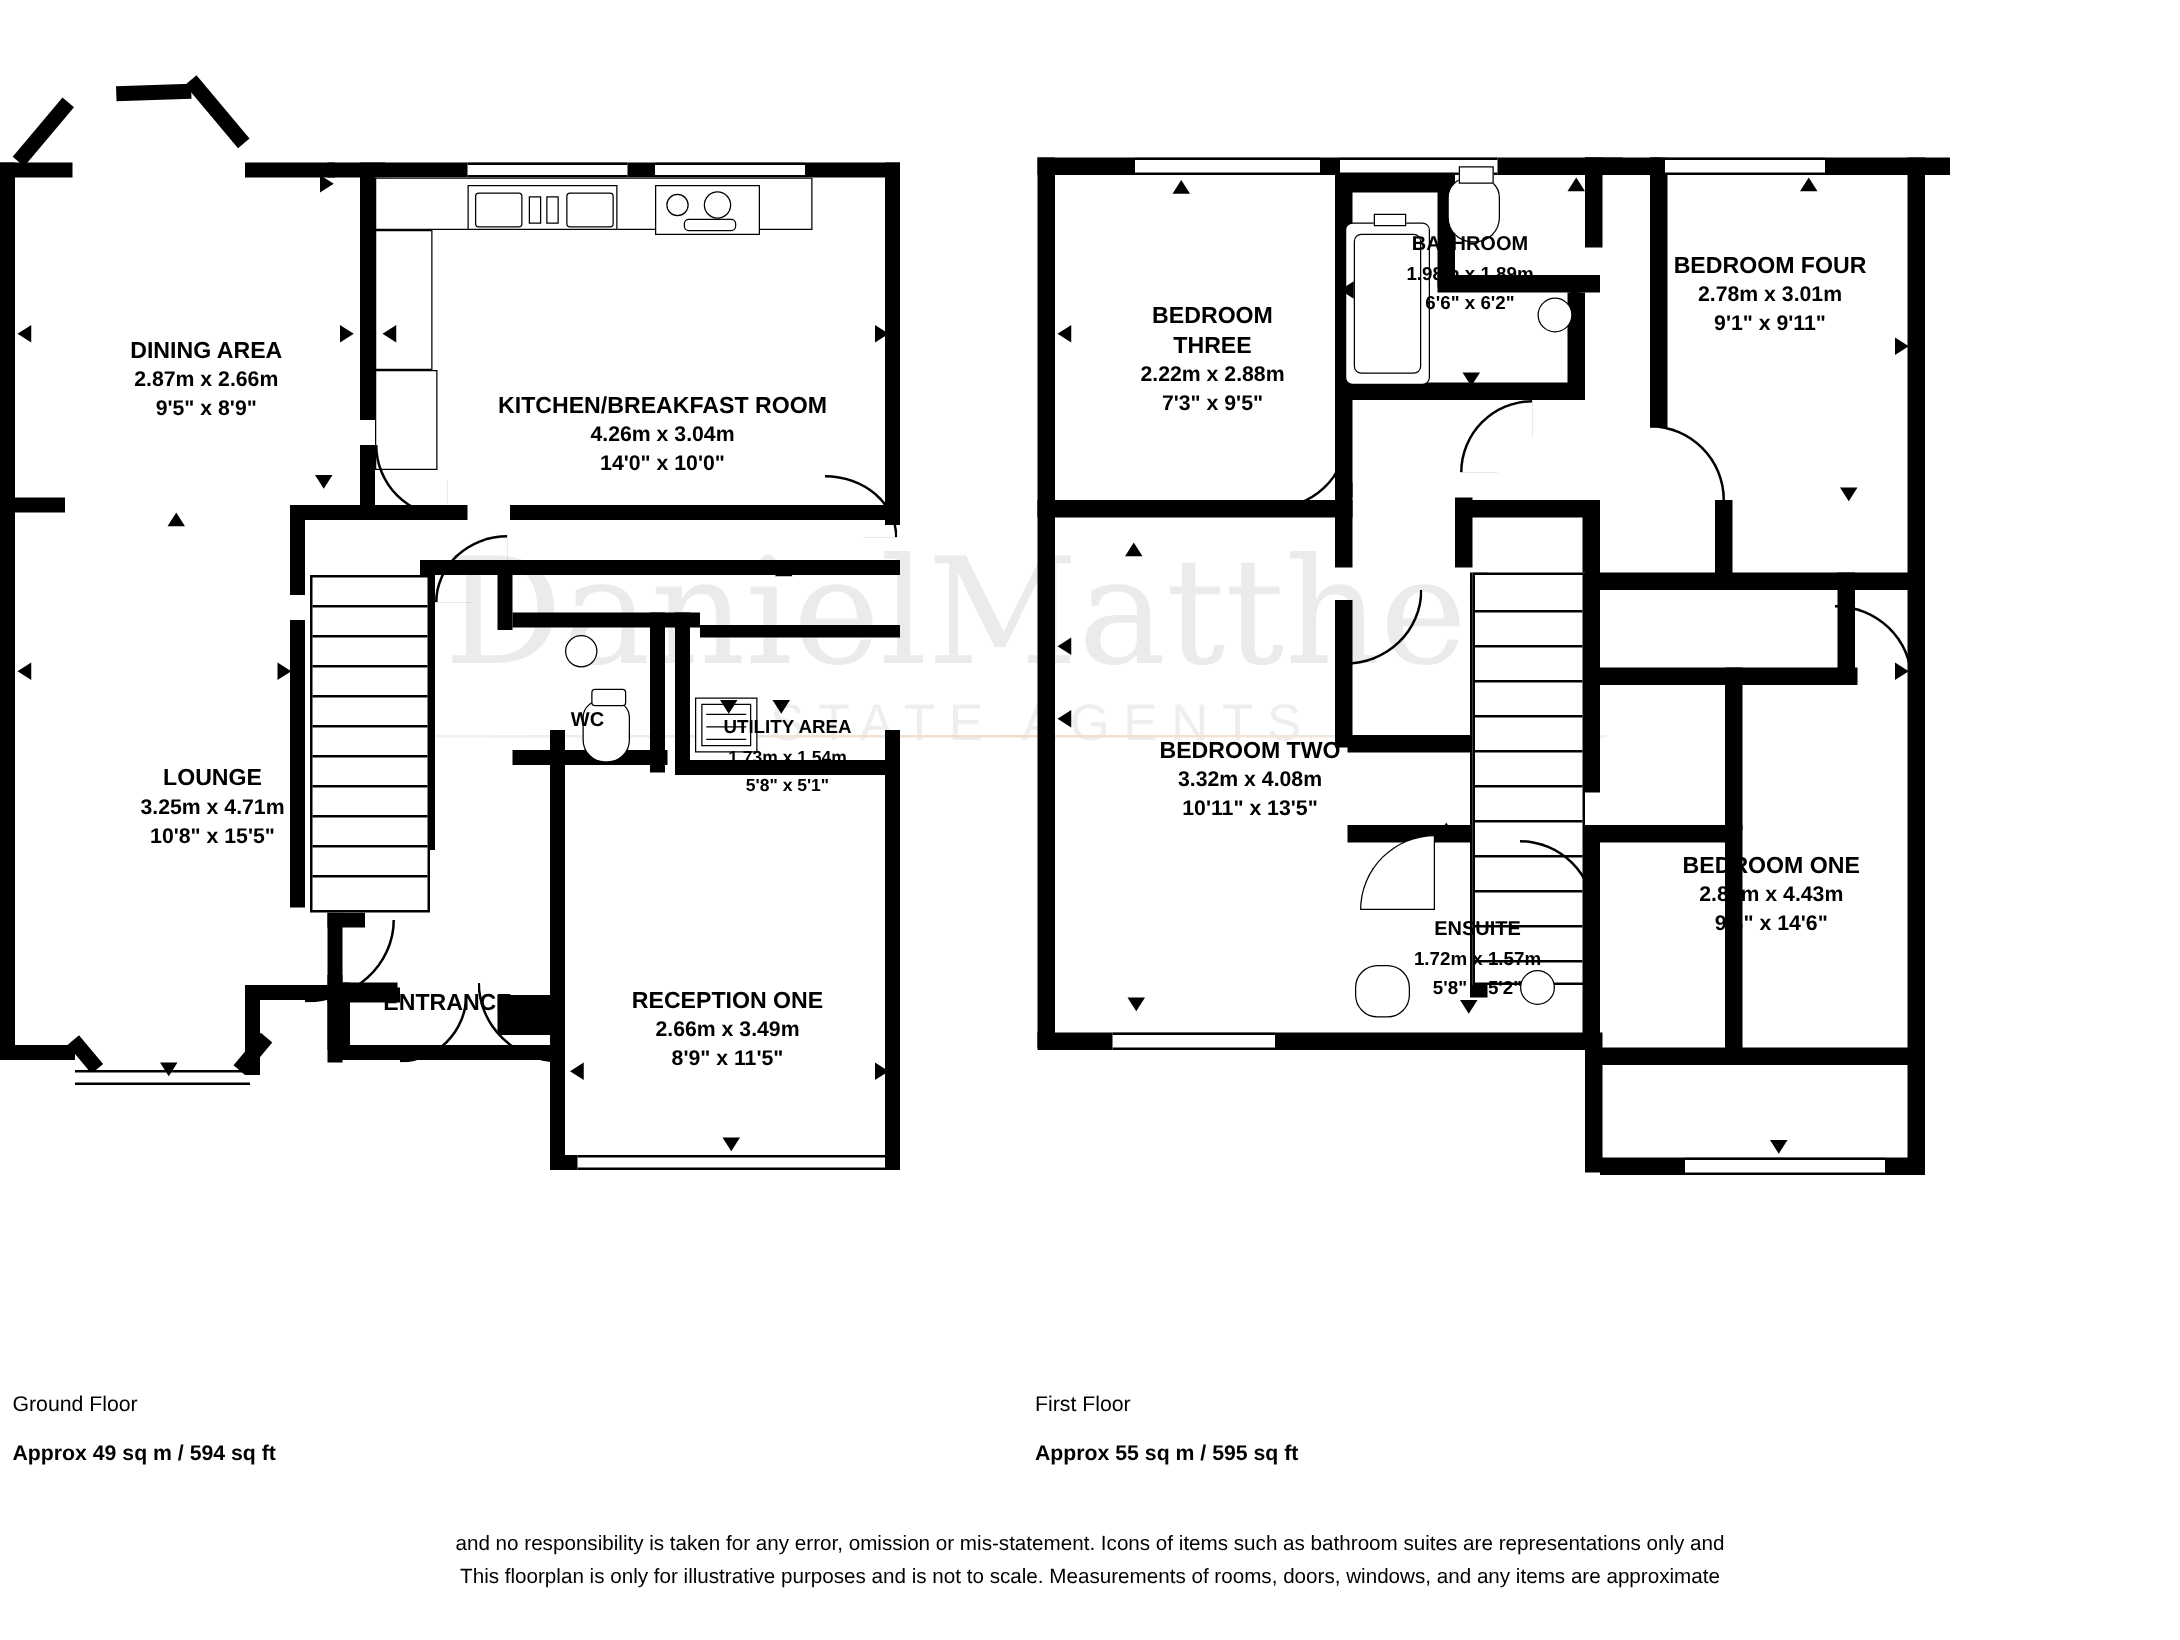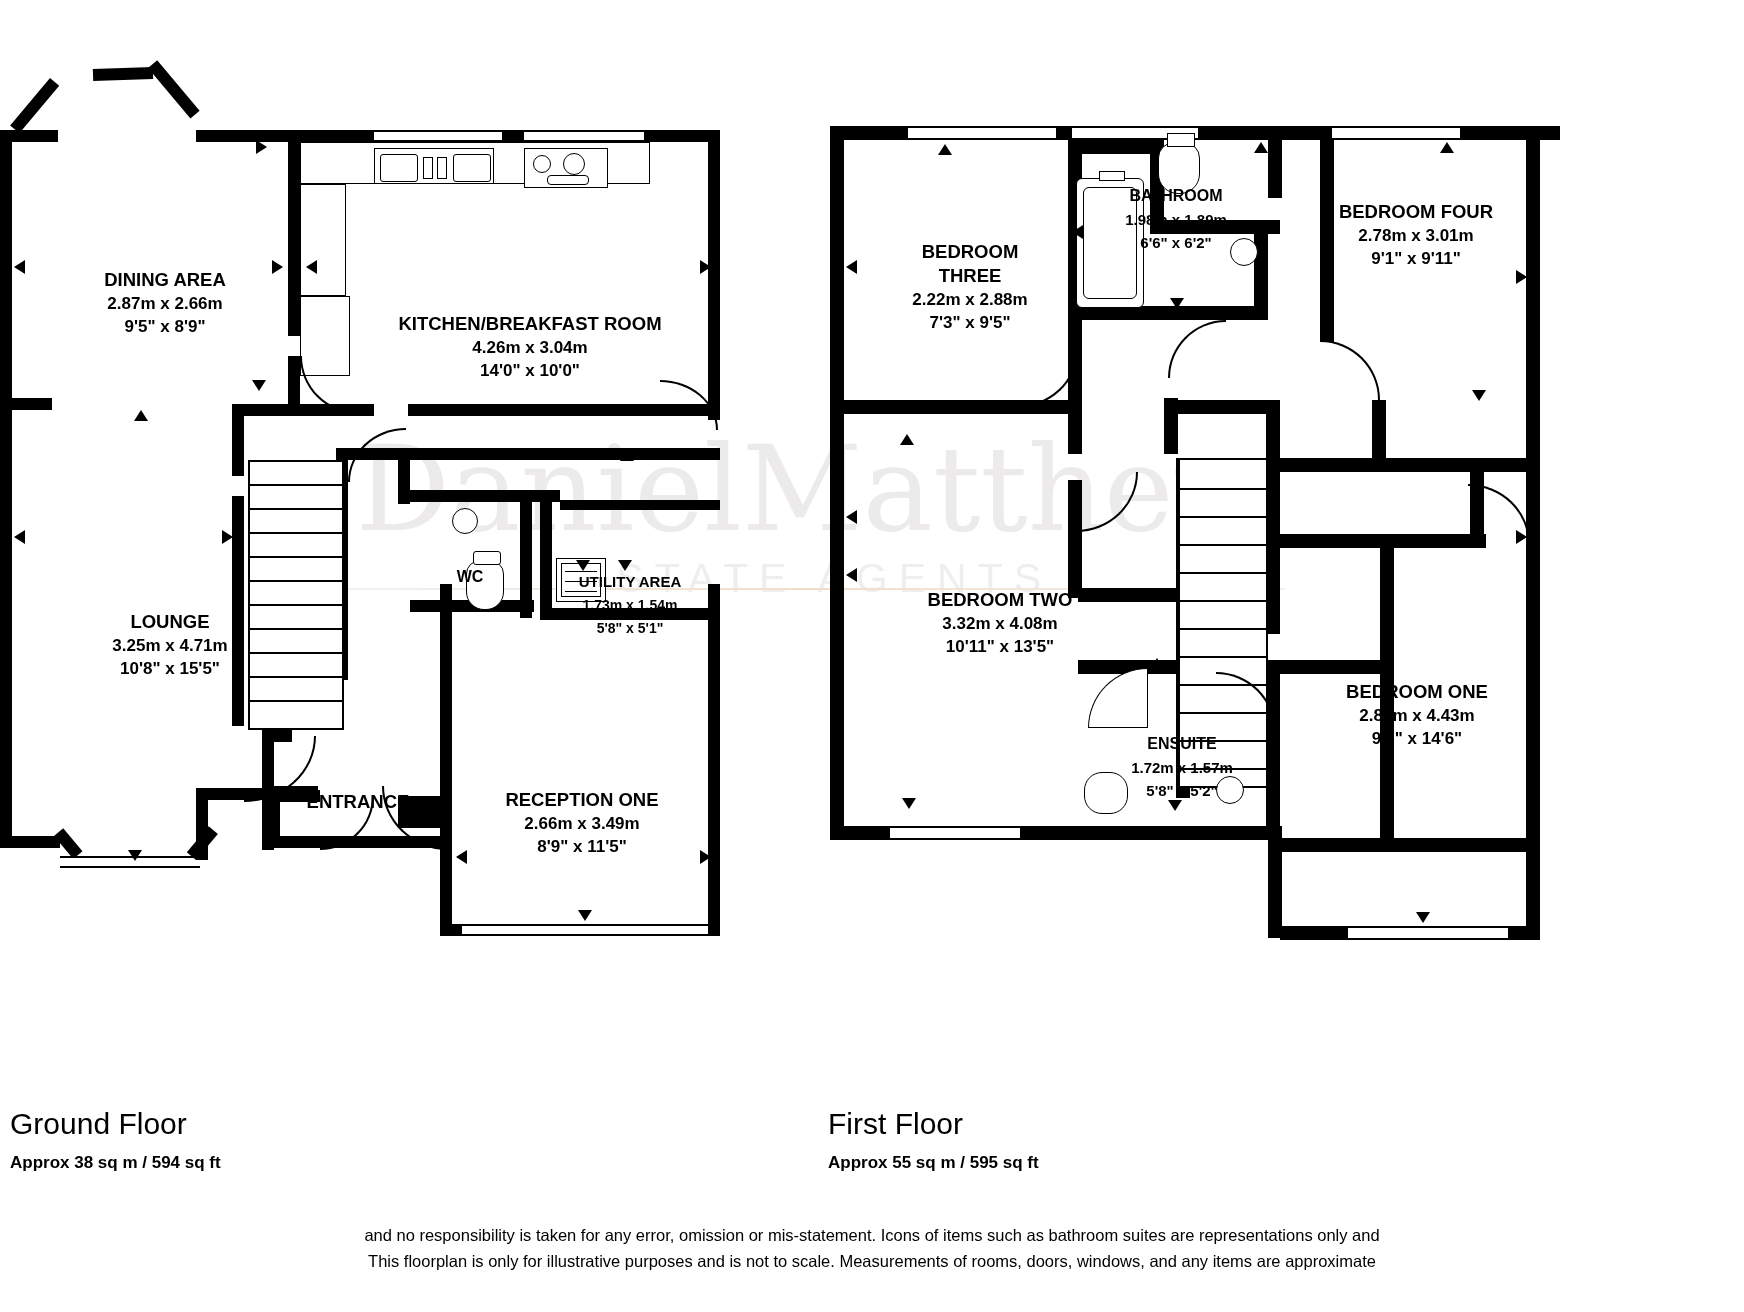--- a/index.html
+++ b/index.html
@@ -143,21 +143,21 @@
   
   .fix { position: absolute; border: 1.6px solid #000; background: #fff; box-sizing: border-box; }
   .fix.round { border-radius: 50%; }
 
   
   .counter { position: absolute; border: 1.6px solid #000; background: #fff; box-sizing: border-box; }
 
   
   .floor-title {
     position: absolute;
-    font-size: 30px;
+    font-size: 17px;
     line-height: 28px;
   }
   .floor-sub {
     position: absolute;
     font-size: 17px;
     font-weight: bold;
     line-height: 22px;
   }
   .disclaimer {
     position: absolute;
@@ -487,21 +487,21 @@
     </div>
 
     <div class="room-label small" style="left:262px; top:672px; width:200px;">
       <div>ENSUITE</div>
       <div class="dims">1.72m x 1.57m</div>
       <div class="dims">5'8" x 5'2"</div>
     </div>
   </div>
 
   <div class="floor-title" style="left:10px; top:1110px;">Ground Floor</div>
-  <div class="floor-sub" style="left:10px; top:1152px;">Approx 38 sq m / 594 sq ft</div>
+  <div class="floor-sub" style="left:10px; top:1152px;">Approx 49 sq m / 594 sq ft</div>
 
   <div class="floor-title" style="left:828px; top:1110px;">First Floor</div>
   <div class="floor-sub" style="left:828px; top:1152px;">Approx 55 sq m / 595 sq ft</div>
 
   <div class="disclaimer">
     <div>and no responsibility is taken for any error, omission or mis-statement. Icons of items such as bathroom suites are representations only and</div>
     <div>This floorplan is only for illustrative purposes and is not to scale. Measurements of rooms, doors, windows, and any items are approximate</div>
   </div>
 
 </div>

